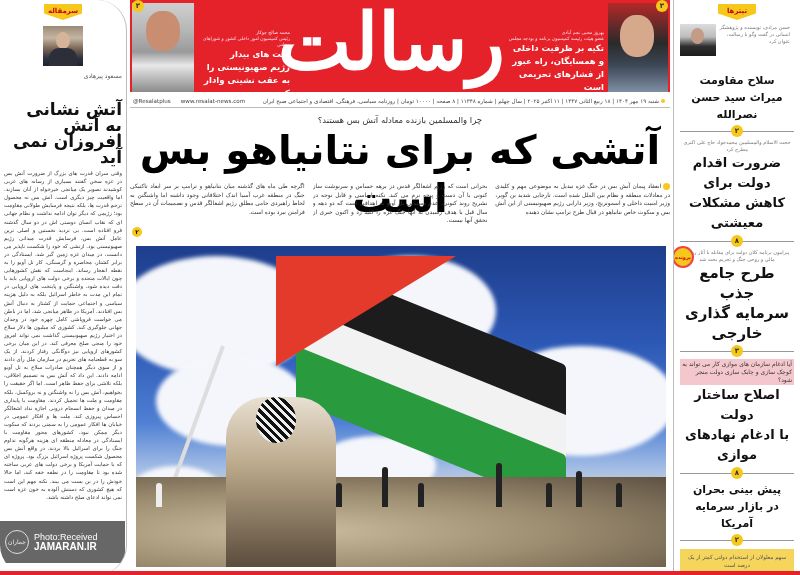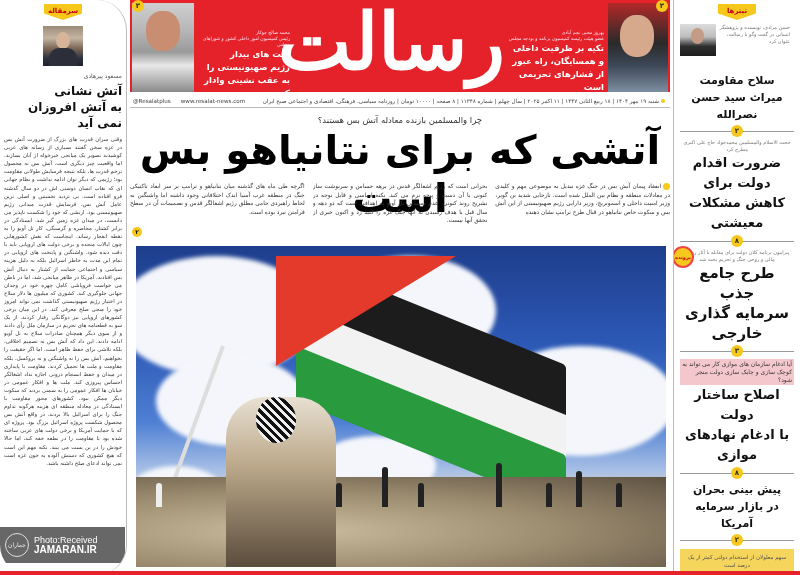--- a/index.html
+++ b/index.html
@@ -26,27 +26,27 @@
   }
   .author-photo::before {
     content:""; position:absolute; left:13px; top:6px; width:14px; height:17px;
     border-radius:50%; background:#d6b49a;
   }
   .author-photo::after {
     content:""; position:absolute; left:6px; top:22px; width:28px; height:18px;
     border-radius:10px 10px 0 0; background:#2c2e3a;
   }
   .author-name { font-size: 6px; color: #555; text-align: right; margin-top: 6px; }
-  .left-headline { font-size: 12px; font-weight: bold; text-align: right; line-height: 16px; margin-top: 4px; }
+  .left-headline { font-size: 17px; font-weight: bold; text-align: right; line-height: 16px; margin-top: 22px; }
   .left-body {
     font-size: 5.4px; line-height: 8.1px; color: #333; text-align: justify;
     margin-top: 4px; height: 460px; overflow: hidden;
   }
   .watermark {
-    position: absolute; left: 0; bottom: 12px; width: 125px; height: 36px;
+    position: absolute; left: 0; bottom: 12px; width: 125px; height: 42px;
     background: rgba(70,70,70,0.82); display: flex; align-items: center; direction: ltr;
   }
   .wm-logo {
     width: 24px; height: 24px; border: 1.5px solid #ddd; border-radius: 50%;
     margin-left: 5px; color: #eee; font-size: 6px; text-align: center; line-height: 21px;
   }
   .wm-text { margin-left: 5px; color: #fff; font-size: 9px; line-height: 10px; font-family: "Liberation Sans", sans-serif; }
   .wm-text .sm { font-size: 10px; font-weight: bold; }
 
   

